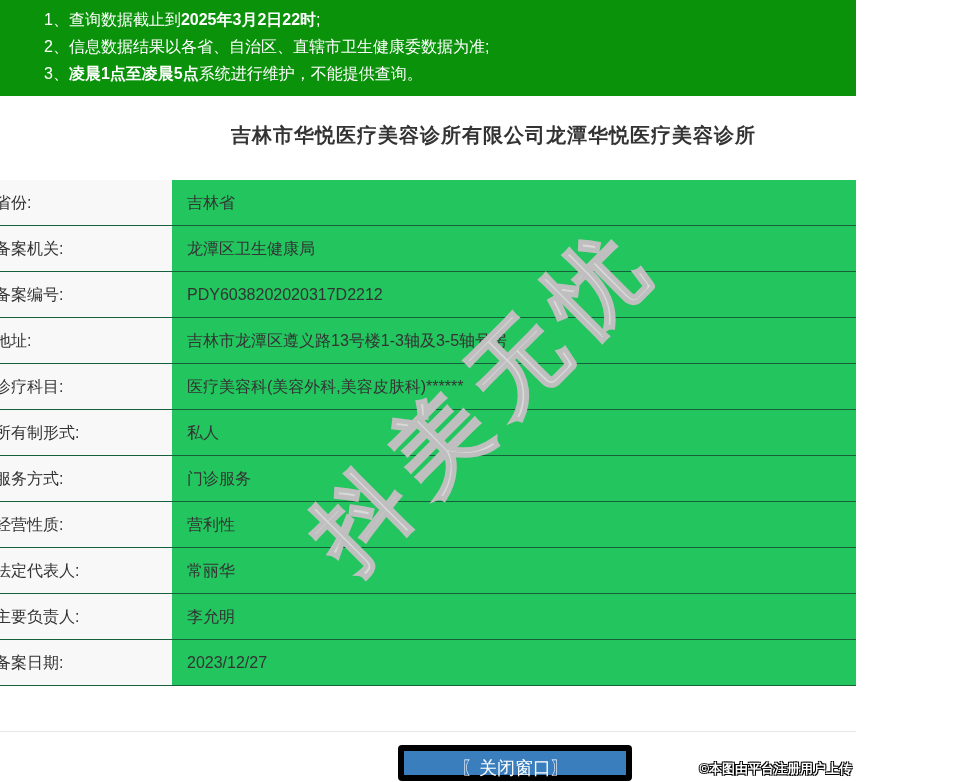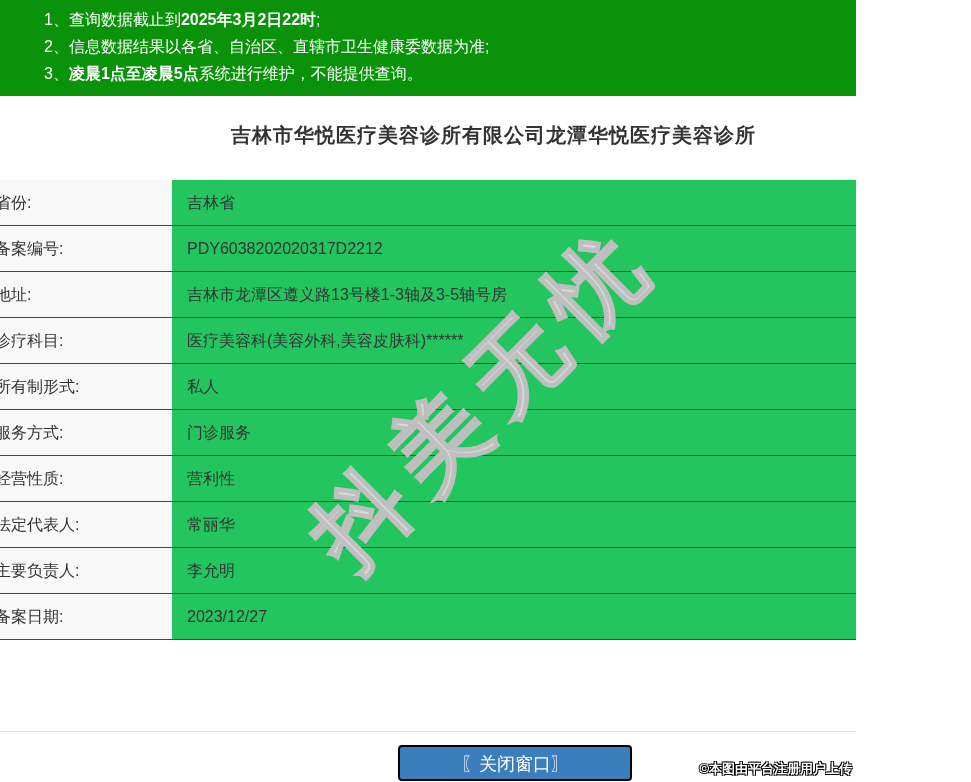--- a/index.html
+++ b/index.html
@@ -99,21 +99,21 @@
     position: absolute;
     left: 0; top: 731px;
     width: 971px; height: 0;
     border-top: 1px solid #e7e7e7;
   }
   .close-button {
     position: absolute;
     left: 398px; top: 745px;
     width: 234px; height: 36px;
     background: #3a7ebd;
-    border: 2px solid #000000;
+    border: 6px solid #000000;
     border-radius: 4px;
     color: #ffffff;
     font-size: 18px;
     font-family: "Liberation Sans", "DejaVu Sans", sans-serif;
     text-align: center;
     line-height: 34px;
     cursor: pointer;
   }
   .upload-credit {
     position: absolute;
@@ -135,20 +135,24 @@
     <div class="notice"><span>2、</span><span>信息数据结果以各省、自治区、直辖市卫生健康委数据为准;</span><b></b><span></span></div>
     <div class="notice"><span>3、</span><span></span><b>凌晨1点至凌晨5点</b><span>系统进行维护，不能提供查询。</span></div>
   </div>
 
   <h1 class="page-title">吉林市华悦医疗美容诊所有限公司龙潭华悦医疗美容诊所</h1>
 
   <div class="record-table">
     <div class="record-row">
       <div class="cell-label"><span>省份:</span></div>
       <div class="cell-value">吉林省</div>
+    </div>
+    <div class="record-row">
+      <div class="cell-label"><span>备案机关:</span></div>
+      <div class="cell-value">龙潭区卫生健康局</div>
     </div>
     <div class="record-row">
       <div class="cell-label"><span>备案编号:</span></div>
       <div class="cell-value">PDY6038202020317D2212</div>
     </div>
     <div class="record-row">
       <div class="cell-label"><span>地址:</span></div>
       <div class="cell-value">吉林市龙潭区遵义路13号楼1-3轴及3-5轴号房</div>
     </div>
     <div class="record-row">

